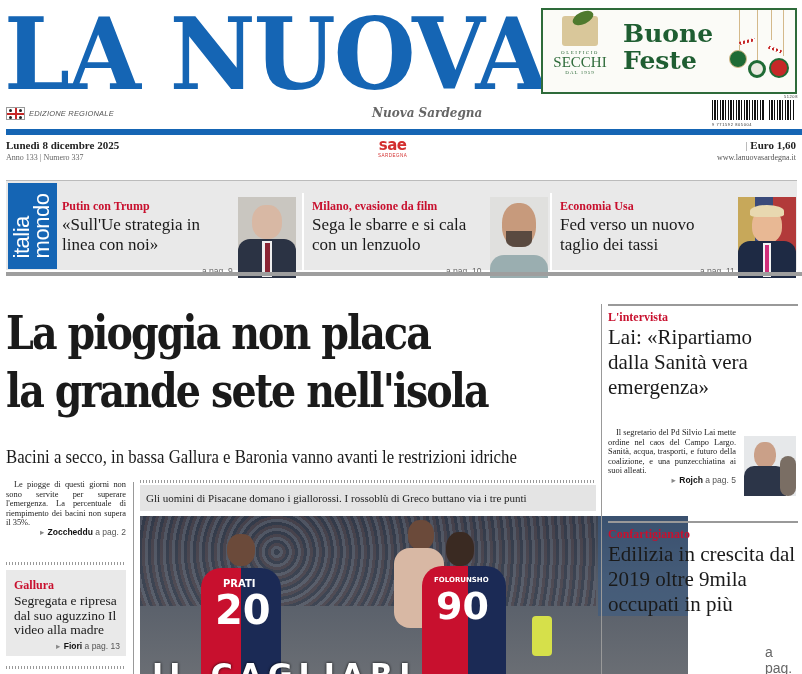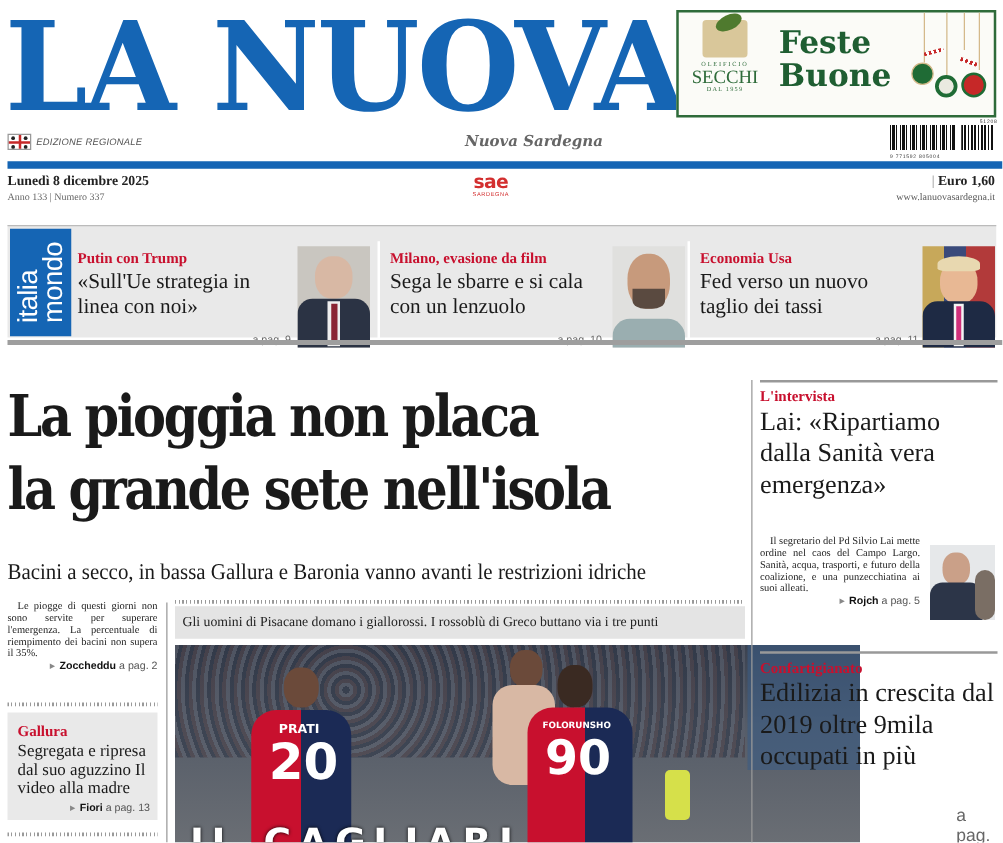--- a/index.html
+++ b/index.html
@@ -146,22 +146,22 @@
 <div class="subtitle-script">Nuova Sardegna</div>
 
 <div class="ad">
   <div class="ad-logo">
     <div class="ad-logo-mark"></div>
     <div class="ad-brand-small">OLEIFICIO</div>
     <div class="ad-brand">SECCHI</div>
     <div class="ad-brand-since">DAL 1959</div>
   </div>
   <div class="ad-text">
+    <div>Buone</div>
     <div>Feste</div>
-    <div>Buone</div>
   </div>
   <div class="ornament-string" style="left:196px;height:40px"></div>
   <div class="ornament-string" style="left:214px;height:50px"></div>
   <div class="ornament-string" style="left:228px;height:30px"></div>
   <div class="ornament-string" style="left:240px;height:46px"></div>
   <div class="ornament" style="left:186px;top:40px;width:18px;height:18px;background:#1f6b35;border:1px solid #d4b98a"></div>
   <div class="ornament" style="left:205px;top:50px;width:18px;height:18px;background:#eaeae0;border:3px solid #1f6b35"></div>
   <div class="ornament" style="left:226px;top:48px;width:20px;height:20px;background:#c62828;border:2px solid #1f6b35"></div>
   <div style="position:absolute;left:196px;top:30px;width:16px;height:3px;background:repeating-linear-gradient(90deg,#c62828 0 2px,#fff 2px 4px);transform:rotate(-15deg)"></div>
   <div style="position:absolute;left:225px;top:38px;width:14px;height:3px;background:repeating-linear-gradient(90deg,#c62828 0 2px,#fff 2px 4px);transform:rotate(20deg)"></div>

